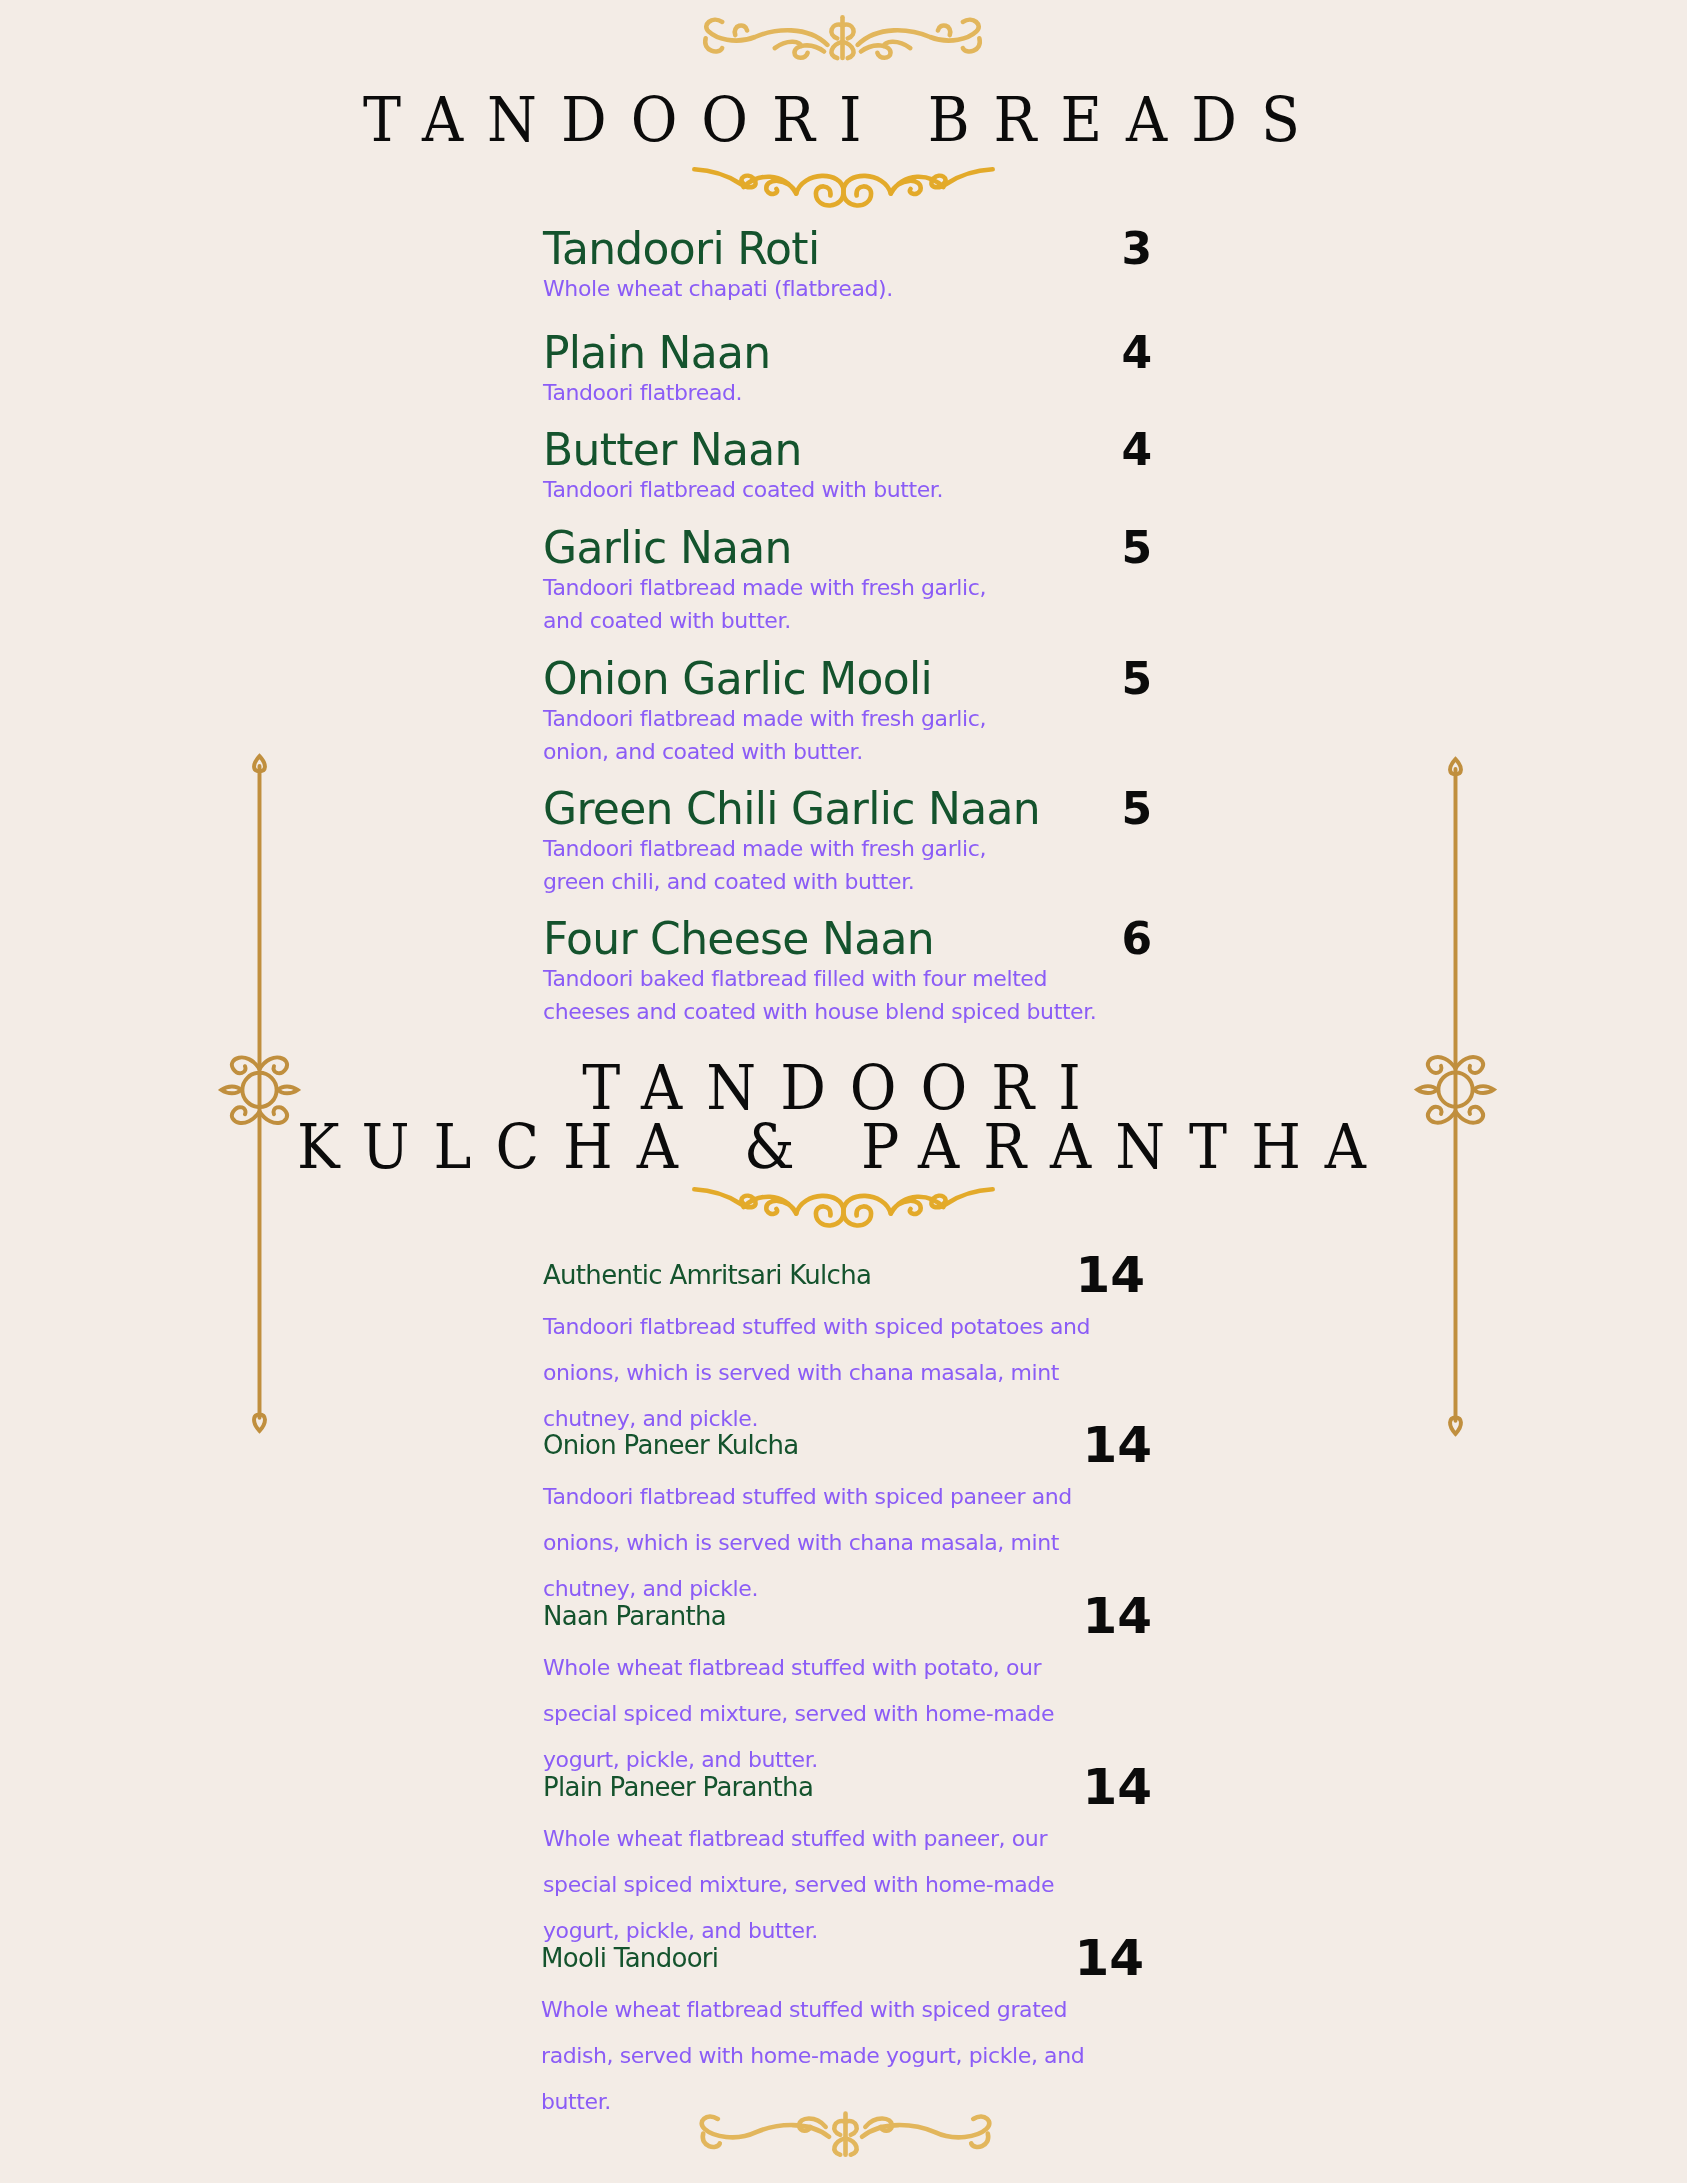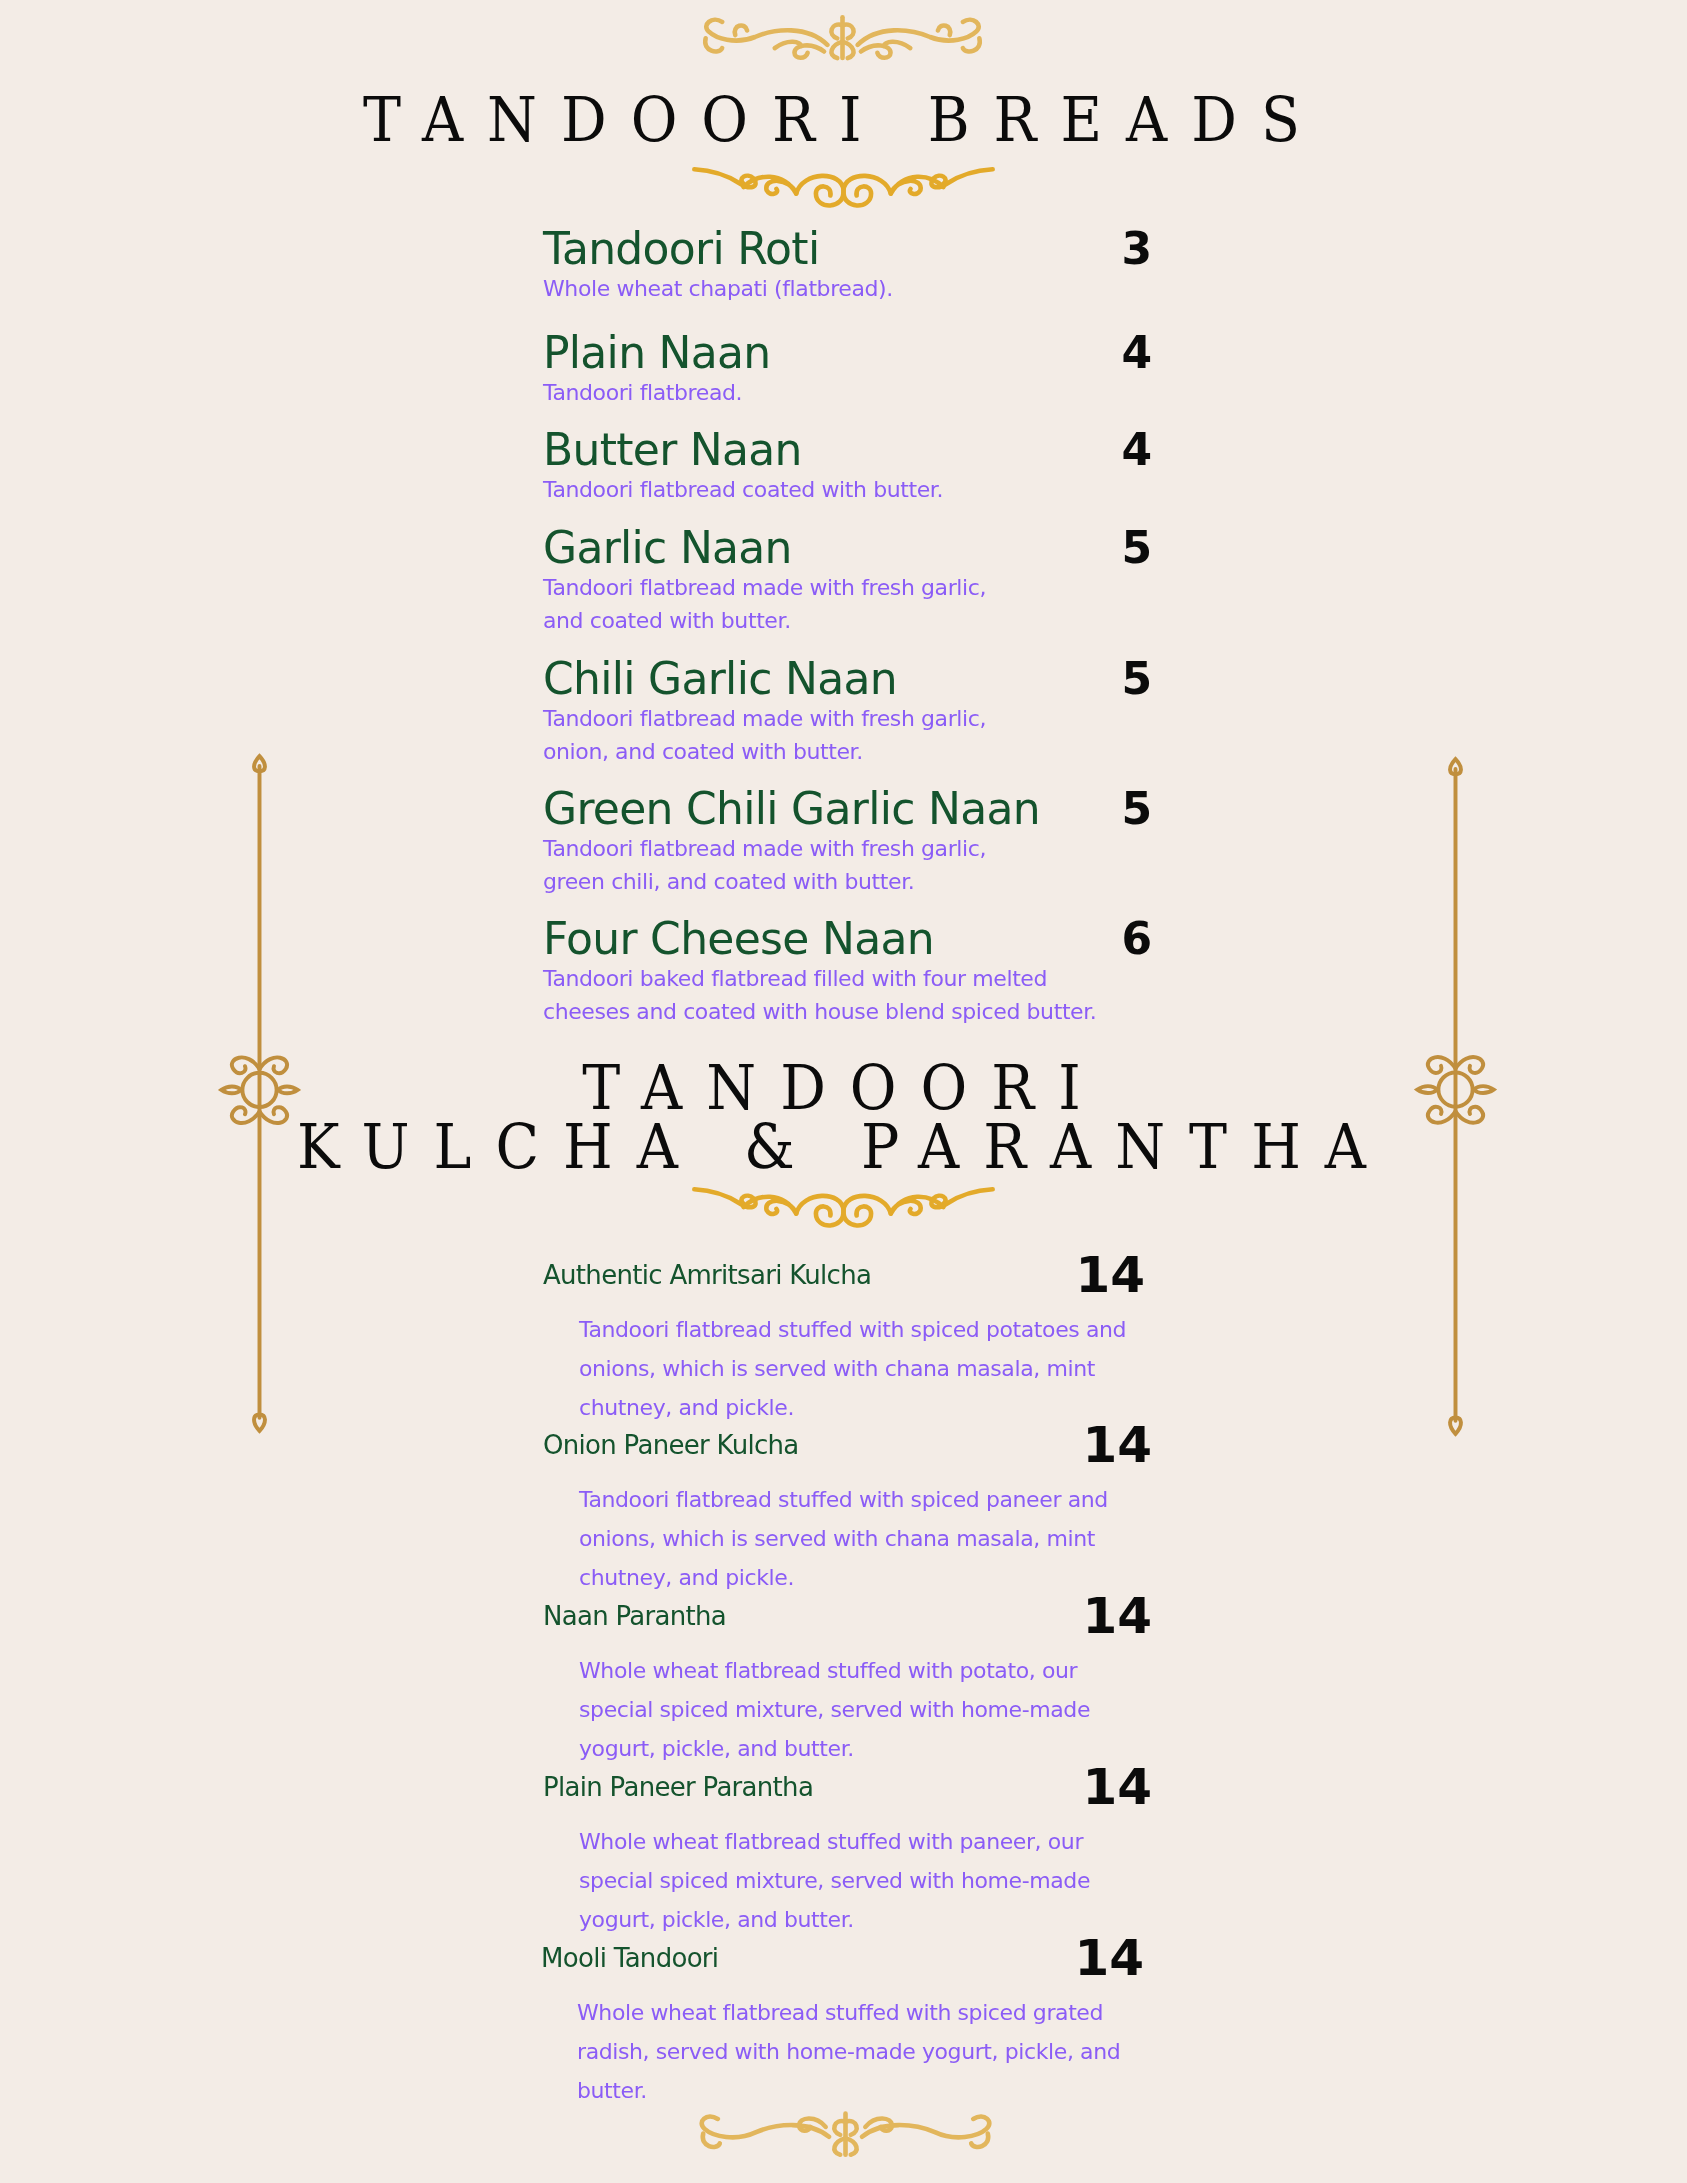--- a/index.html
+++ b/index.html
@@ -24,21 +24,21 @@
   }
   .item-desc {
     position:absolute; left:0; font-family:"DejaVu Sans", sans-serif;
     font-size:22px; letter-spacing:-0.4px; white-space:pre-line; color:#8b5cf6;
   }
   .sec1 .item-name { font-size:44px; line-height:53px; }
   .sec1 .item-price { font-size:44px; line-height:53px; }
   .sec1 .item-desc { top:50px; line-height:33px; }
   .sec2 .item-name { font-size:26px; line-height:46px; }
   .sec2 .item-price { font-size:50px; line-height:46px; }
-  .sec2 .item-desc { top:58px; line-height:39px;margin-left:36px; }
+  .sec2 .item-desc { top:52px; line-height:46px; }
   svg { position:absolute; overflow:visible; }
 </style>
 </head>
 <body>
 
 <svg style="left:695px; top:12px;" width="295" height="50" viewBox="0 0 446 76">
   <g fill="none" stroke="#E2B65C" stroke-width="7" stroke-linecap="round">
     <path d="M223 8 L223 70"></path>
     <path d="M223 20 C205 15 200 35 215 40 M223 20 C241 15 246 35 231 40"></path>
     <path d="M223 45 C205 50 200 66 215 70 M223 45 C241 50 246 66 231 70"></path>
@@ -113,21 +113,21 @@
     <div class="item-price">4</div>
     <div class="item-desc">Tandoori flatbread coated with butter.</div>
   </div>
   <div class="item" style="top:521px;">
     <div class="item-name">Garlic Naan</div>
     <div class="item-price">5</div>
     <div class="item-desc">Tandoori flatbread made with fresh garlic,
 and coated with butter.</div>
   </div>
   <div class="item" style="top:652px;">
-    <div class="item-name">Chili Garlic Naan</div>
+    <div class="item-name">Onion Garlic Mooli</div>
     <div class="item-price">5</div>
     <div class="item-desc">Tandoori flatbread made with fresh garlic,
 onion, and coated with butter.</div>
   </div>
   <div class="item" style="top:782px;">
     <div class="item-name">Green Chili Garlic Naan</div>
     <div class="item-price">5</div>
     <div class="item-desc">Tandoori flatbread made with fresh garlic,
 green chili, and coated with butter.</div>
   </div>

